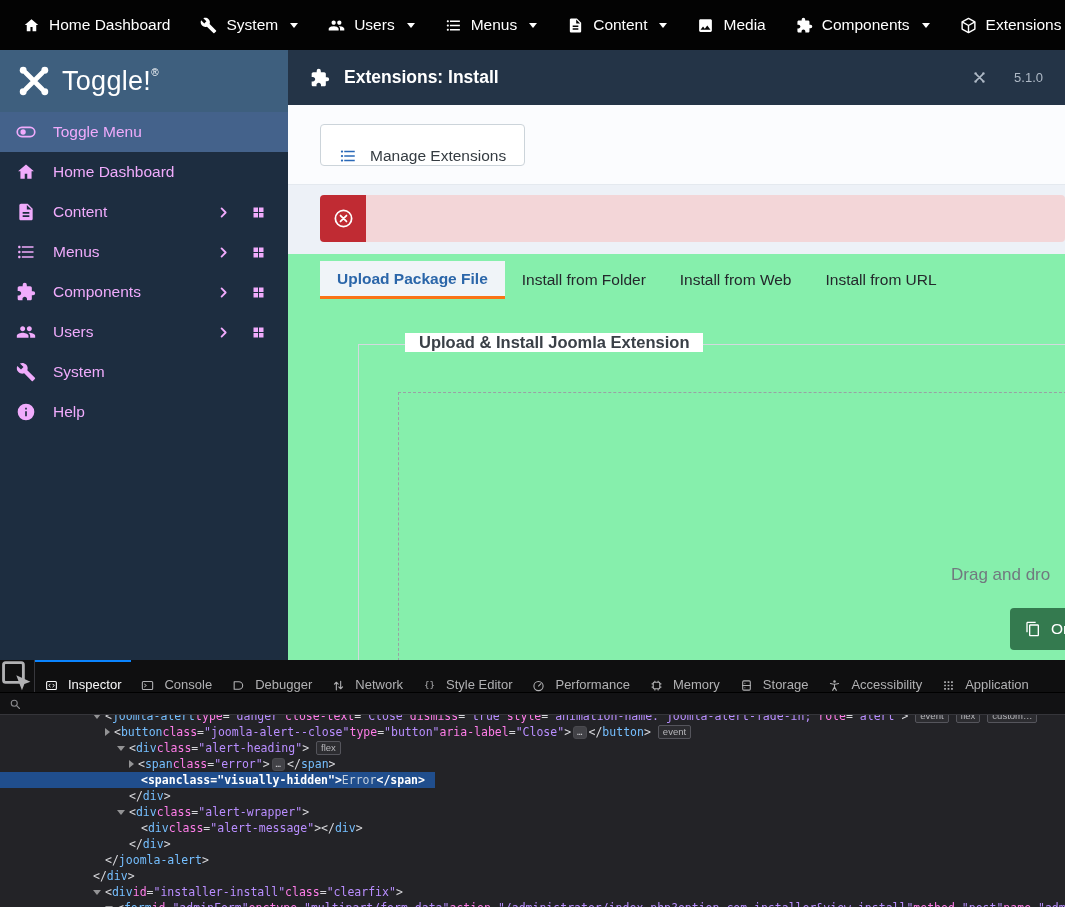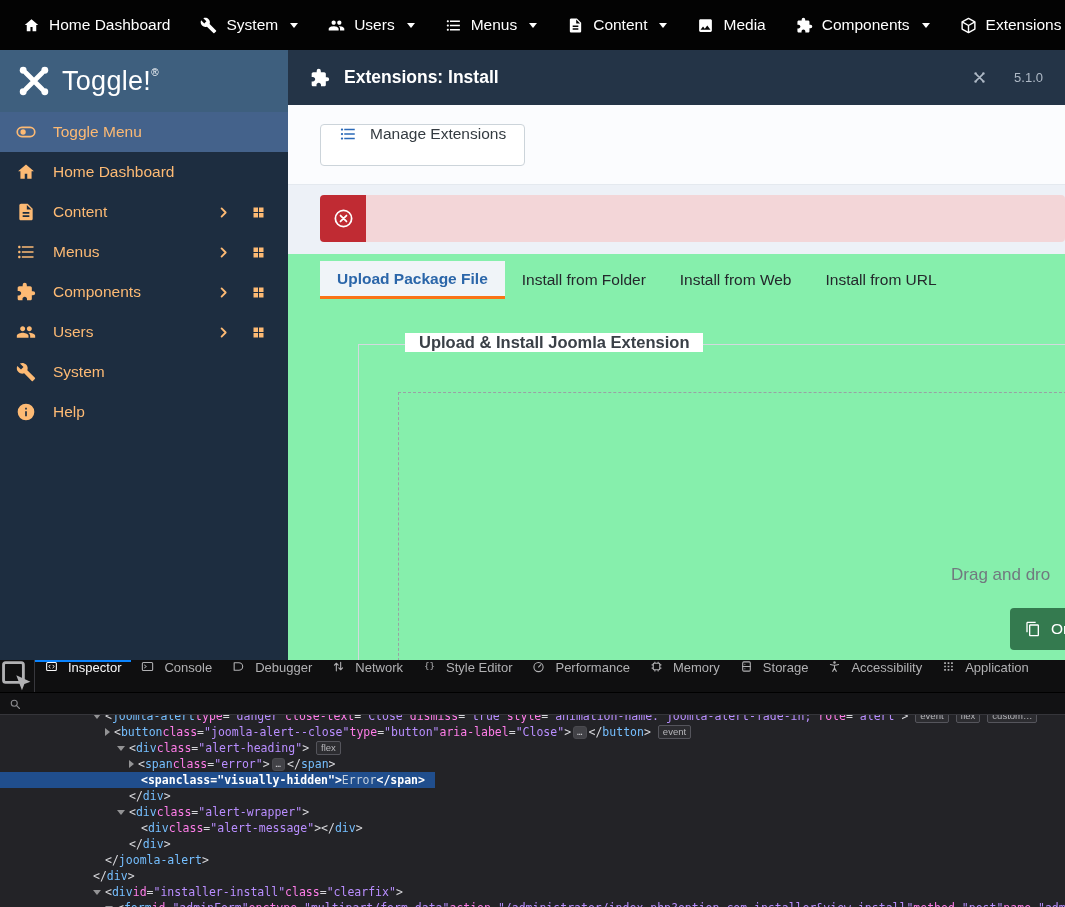--- a/index.html
+++ b/index.html
@@ -16,39 +16,39 @@
   .nav-item .ic{width:17px;height:17px}
   .caret{width:0;height:0;border-left:4.5px solid transparent;border-right:4.5px solid transparent;
          border-top:5px solid #fff;margin-left:3px}
 
   
   .sidebar{position:absolute;top:50px;left:0;width:288px;bottom:247px;background:#1d2d40;z-index:4}
   .brand{height:62px;background:#3e5f7e;display:flex;align-items:center;padding-left:16px;color:#fff}
   .brand .ic{width:36px;height:36px}
   .brand-text{font-size:27px;margin-left:10px;letter-spacing:.3px}
   .sup{font-size:10px;vertical-align:top;position:relative;top:1px}
-  .side-item{height:40px;display:flex;align-items:center;padding:0 22px 0 16px;color:#fdba74;
+  .side-item{height:40px;display:flex;align-items:center;padding:0 22px 0 16px;color:#f0abfc;
              font-size:15.5px;cursor:pointer}
   .side-item.active{background:#44628b}
   .side-item .ic-main{width:20px;height:20px;margin-right:17px}
   .side-right{margin-left:auto;display:flex;align-items:center;gap:21px}
   .ic-chev{width:13px;height:13px}
   .ic-grid{width:15px;height:15px}
 
   
   .main{position:absolute;left:288px;top:50px;right:0;bottom:247px;background:#86efac;overflow:hidden}
   .titlebar{height:55px;background:#243447;display:flex;align-items:center;padding:0 22px;color:#fff}
   .titlebar .ic{width:20px;height:20px;margin-right:14px}
   .title{font-size:17.5px;font-weight:700}
   .version{margin-left:auto;display:flex;align-items:center;gap:14px;color:#aeb9c6;font-size:13px}
   .version .ic{width:13px;height:13px}
 
   .toolbar{height:80px;background:#fbfcfe;border-bottom:1px solid #e4e9ef;
            display:flex;align-items:center;padding-left:32px;box-sizing:border-box}
-  .btn-manage{display:inline-flex;align-items:flex-start;gap:13px;height:42px;padding:0 18px;
+  .btn-manage{display:inline-flex;align-items:flex-end;gap:13px;height:42px;padding:0 18px;
               background:#fff;border:1px solid #ccd4da;border-radius:4px;font-size:15.5px;
               color:#343b41;cursor:pointer;font-family:inherit}
   .btn-manage .ic{width:18px;height:18px;color:#2a69b8}
 
   .alert-strip{background:#edf1f7;padding:10px 0 12px 32px}
   .alert{display:flex;height:47px;border-radius:4px;overflow:hidden;width:745px}
   .alert-icon{width:46px;background:#c02b33;display:flex;align-items:center;justify-content:center;color:#fff}
   .alert-icon .ic{width:21px;height:21px}
   .alert-body{flex:1;background:#f3d6d8}
 
@@ -68,21 +68,21 @@
               color:#fff;font-size:15.5px;border:none;border-radius:4px;cursor:pointer;
               font-family:inherit;box-sizing:border-box}
   .btn-browse .ic{width:16px;height:16px}
 
   
   .devtools{position:absolute;left:0;right:0;bottom:0;height:247px;background:#232327}
   .dt-tabbar{height:32px;background:#0f0f10;display:flex;align-items:stretch;border-bottom:1px solid #000}
   .dt-pick{width:34px;display:flex;align-items:center;justify-content:center;
            border-right:1px solid #38383d;color:#b1b1b3;cursor:pointer}
   .dt-tabs{display:flex}
-  .dt-tab{display:flex;align-items:flex-start;gap:10px;padding:0 10px;font-size:13px;color:#b1b1b3;
+  .dt-tab{display:flex;align-items:flex-end;gap:10px;padding:0 10px;font-size:13px;color:#b1b1b3;
           position:relative;cursor:pointer;white-space:nowrap}
   .dt-tab .ic{width:13px;height:13px}
   .dt-tab.active{color:#f9f9fa}
   .dt-tab.active::before{content:"";position:absolute;top:0;left:0;right:0;height:2px;background:#0a84ff}
   .dt-search{height:21px;background:#121214;border-bottom:1px solid #35353a;
              display:flex;align-items:center;gap:7px;padding:0 9px;box-sizing:content-box}
   .dt-search .ic{width:12px;height:12px;color:#8a8a8e}
   .dt-search input{background:transparent;border:none;outline:none;color:#d7d7db;
                    font-size:12.5px;font-family:"Liberation Sans",sans-serif;width:400px}
   .dt-search input::placeholder{color:#86868b}

